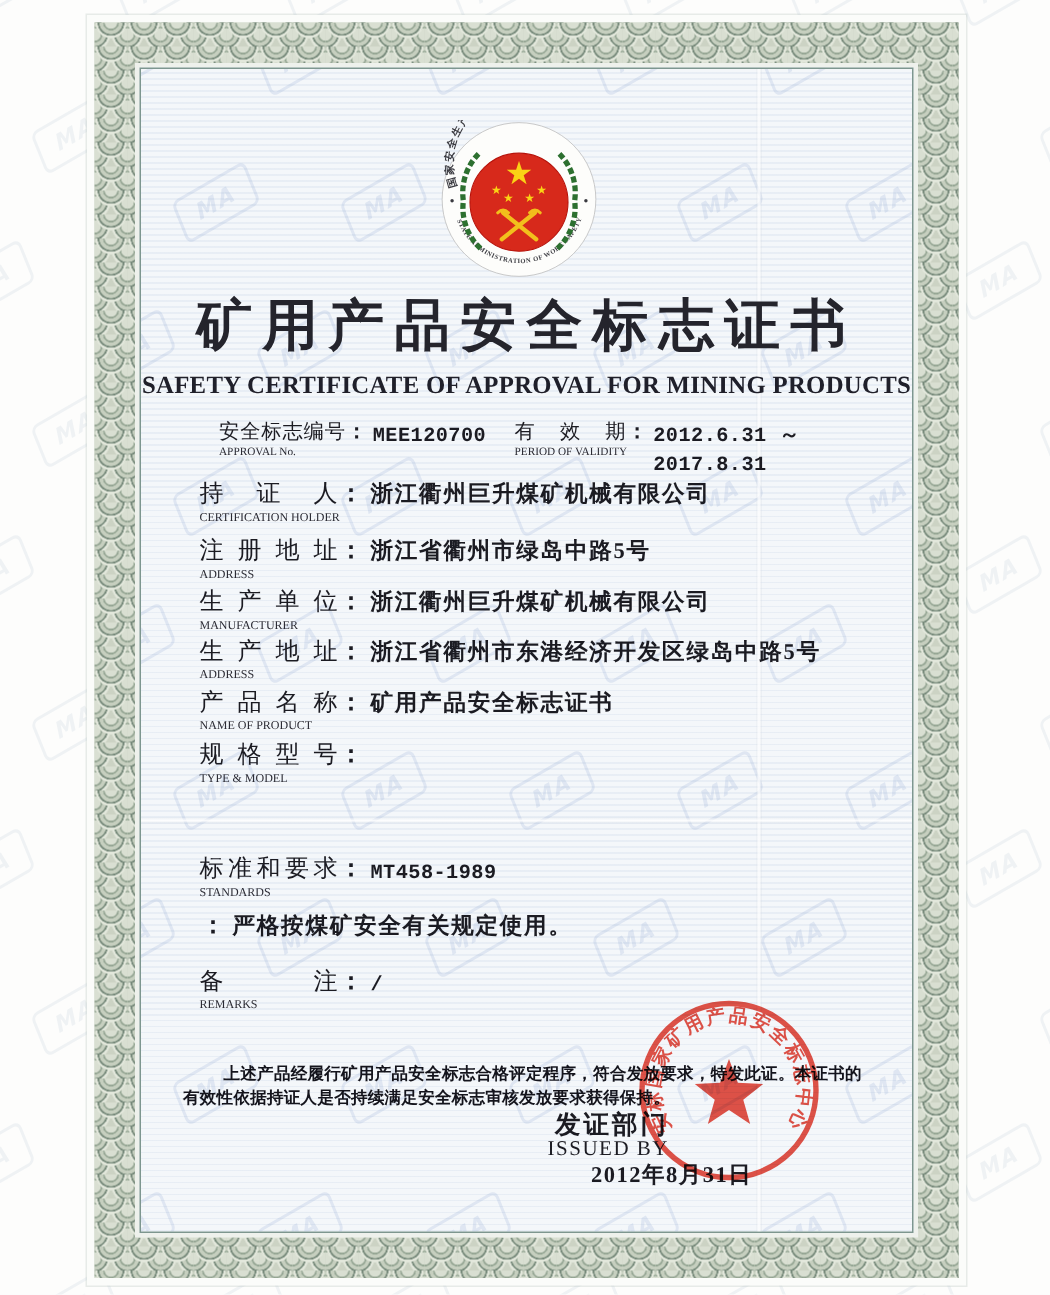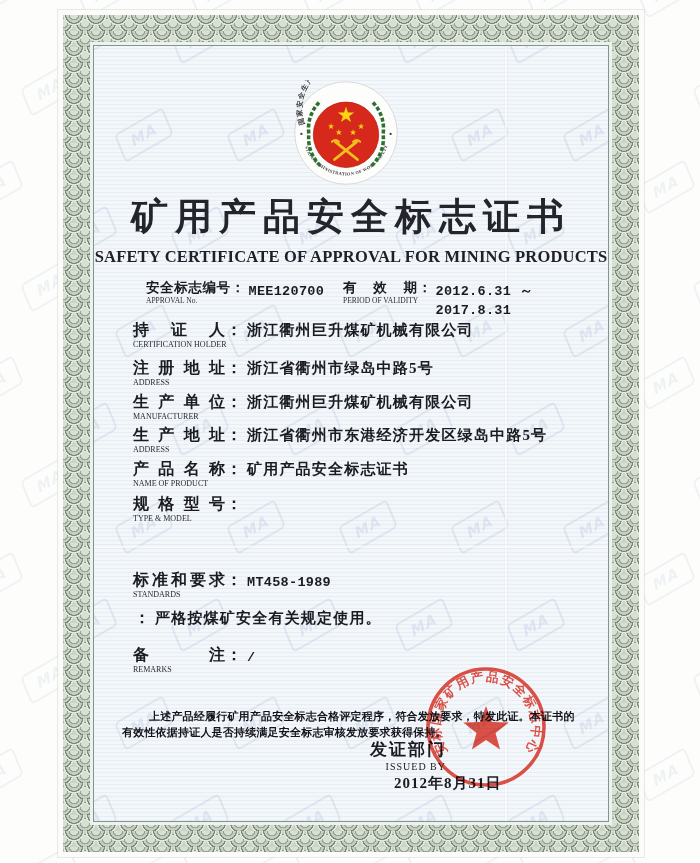--- a/index.html
+++ b/index.html
@@ -52,40 +52,40 @@
     font-size:37px;font-weight:bold;letter-spacing:7px;color:#24242c;
     font-family:"Liberation Serif","DejaVu Serif",serif;white-space:nowrap;
   }
   .subtitle{
     position:absolute;left:0;right:0;top:201px;text-align:center;
     font-size:16.5px;font-weight:bold;letter-spacing:0.2px;color:#20202a;white-space:nowrap;
   }
   
   .field{position:absolute;left:39px;right:12px;display:flex;align-items:flex-start;}
   .lbl{flex:0 0 auto;width:92px;}
-  .lbl .cn{font-size:16px;font-weight:bold;line-height:18px;text-align:justify;text-align-last:justify;}
+  .lbl .cn{font-size:16px;font-weight:normal;line-height:18px;text-align:justify;text-align-last:justify;}
   .lbl .en{font-size:8px;line-height:9px;margin-top:1px;white-space:nowrap;color:#2a2a33;}
   .colon{flex:0 0 auto;font-size:16px;font-weight:bold;line-height:18px;margin:0 5px 0 1px;}
   .val{font-size:15px;font-weight:600;line-height:19px;letter-spacing:1.2px;}
   .val.latin{font-family:"Liberation Mono","DejaVu Sans Mono",monospace;font-weight:bold;
     font-size:13.5px;letter-spacing:0.3px;padding-top:2px;}
   .hdr .lbl{width:84px;}
   .hdr .lbl .cn{font-size:13.5px;line-height:15px;}
   .hdr .lbl .en{font-size:7.5px;}
   .hdr .colon{font-size:13.5px;line-height:15px;margin:0 4px 0 1px;}
   .hdr2 .lbl{width:74px;}
   
   .statement{
     position:absolute;left:28px;top:663px;width:458px;
     font-size:11px;font-weight:600;line-height:15.5px;letter-spacing:0.2px;
     text-indent:27px;color:#14141c;
   }
   .issued{position:absolute;left:200px;top:695px;width:152px;text-align:right;}
   .issued .cn{font-size:17px;font-weight:600;letter-spacing:2px;line-height:18px;}
-  .issued .en{font-size:10px;letter-spacing:1px;line-height:11px;margin-top:2px;}
+  .issued .en{font-size:14px;letter-spacing:1px;line-height:11px;margin-top:2px;}
   .issue-date{position:absolute;left:300px;top:728px;font-size:15px;font-weight:600;letter-spacing:1px;}
   .seal{position:absolute;left:317px;top:606px;width:150px;height:150px;opacity:0.85;mix-blend-mode:multiply;}
 </style>
 </head>
 <body>
 
 <div class="wm-layer outer">
     <span class="wm" style="left: -34px; top: -24px;">MA</span>
     <span class="wm" style="left: 78px; top: -24px;">MA</span>
     <span class="wm" style="left: 190px; top: -24px;">MA</span>

